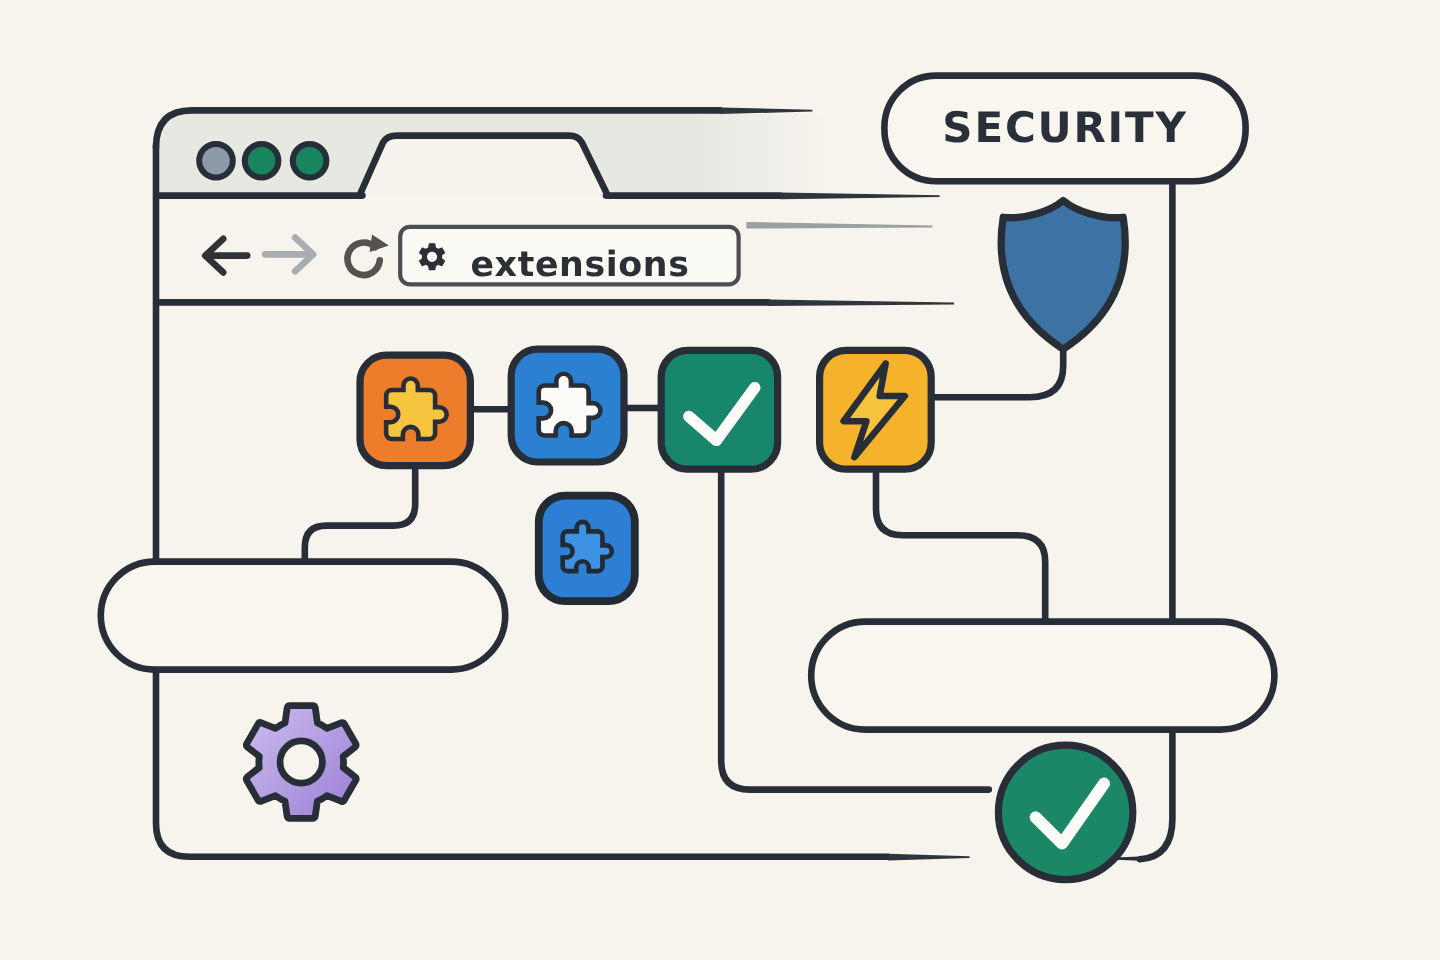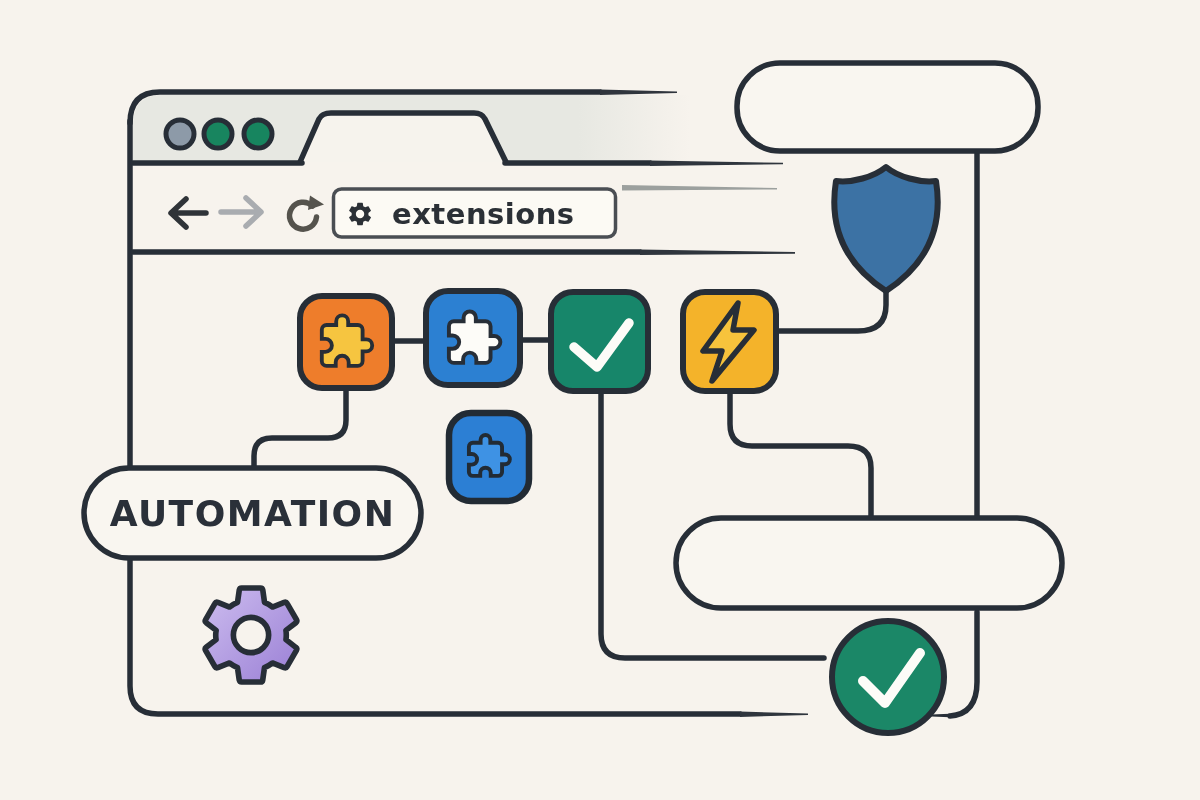--- a/index.html
+++ b/index.html
@@ -8,21 +8,21 @@
   #art{position:absolute;left:0;top:0;}
   .pill-label{
     position:absolute;display:flex;align-items:center;justify-content:center;
     color:#2A3039;font-weight:bold;letter-spacing:1.5px;pointer-events:none;
     font-family:"DejaVu Sans", sans-serif;
   }
   #lbl-security{left:737px;top:63px;width:301px;height:88px;font-size:35px;}
   #lbl-automation{left:84px;top:468px;width:337px;height:90px;font-size:36px;}
   #lbl-productivity{left:676px;top:518px;width:386px;height:90px;font-size:34px;}
   #url-text{
-    position:absolute;left:392px;top:191px;height:46px;display:flex;align-items:center;
+    position:absolute;left:392px;top:191px;height:57px;display:flex;align-items:center;
     color:#2B3036;font-size:29px;font-weight:600;letter-spacing:0.5px;pointer-events:none;
   }
 </style>
 </head>
 <body>
 
 <div id="stage">
 <svg id="art" width="1200" height="800" viewBox="0 0 1200 800">
   <defs>
     <linearGradient id="grayFade" x1="0" y1="0" x2="1" y2="0">
@@ -122,14 +122,14 @@
 
   <use href="#gearPath" transform="translate(192.2,576.2) scale(4.9)" fill="url(#purpleGrad)" stroke="#272E37" stroke-width="1.15" stroke-linejoin="round"></use>
 
   <g>
     <circle cx="888" cy="677" r="56" fill="#1B8767" stroke="#272E37" stroke-width="6"></circle>
     <path d="M863 681 L885 703 L920 653" fill="none" stroke="#FDFCF8" stroke-width="10" stroke-linecap="round" stroke-linejoin="round"></path>
   </g>
 </svg>
 
 <div id="url-text">extensions</div>
-<div id="lbl-automation" class="pill-label">AUTOMATION</div>
+<div id="lbl-security" class="pill-label">SECURITY</div>
 </div>
 
 </body></html>

